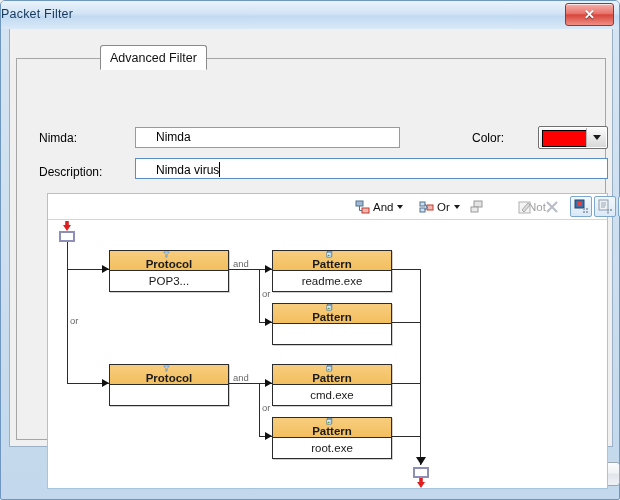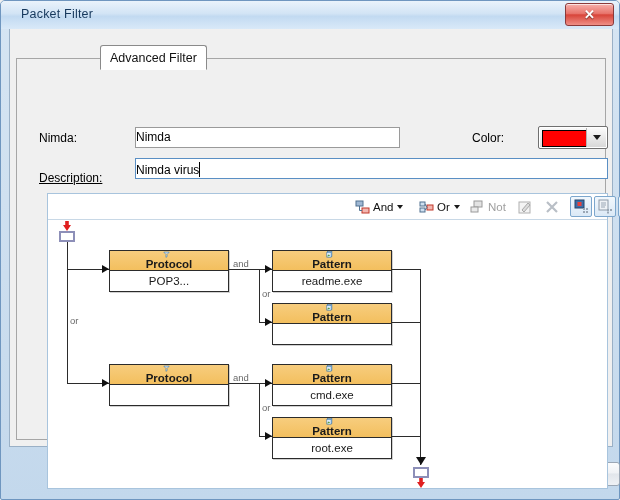--- a/index.html
+++ b/index.html
@@ -17,21 +17,21 @@
     background:linear-gradient(to bottom,#d6e5f3 0%,#cfe0f0 40%,#c3d8ec 100%);
     border:1px solid #6f96bf;
     border-radius:5px 5px 2px 2px;
   }
   #titlebar{
     position:absolute;left:0;top:0;width:618px;height:28px;
     background:linear-gradient(to bottom,#eaf3fb 0%,#d2e4f5 45%,#c2daf1 55%,#d9e9f8 100%);
     border-radius:4px 4px 0 0;
   }
   #title-text{
-    position:absolute;left:20px;top:6px;
+    position:absolute;left:0;top:6px;
     font-size:12.5px;color:#16385c;
     letter-spacing:.2px;
   }
   #close-btn{
     position:absolute;right:5px;top:2px;width:47px;height:21px;
     border:1px solid #8a3a3a;border-radius:3px;
     background:linear-gradient(to bottom,#f6b0ab 0%,#e8756c 45%,#d8453a 52%,#ef8f86 100%);
     box-shadow:inset 0 1px 0 rgba(255,255,255,.65);
     cursor:pointer;
   }
@@ -70,21 +70,21 @@
     background:#f0f0f0;border:1px solid #a6a6a6;box-sizing:border-box;
     z-index:1;
   }
 
   
   .field-label{position:absolute;font-size:12px;color:#000;}
   .textbox{
     position:absolute;box-sizing:border-box;height:21px;
     background:#fff;border:1px solid #9a9a9a;
     font-family:"Liberation Sans",sans-serif;font-size:12px;
-    padding:0 0;line-height:19px;color:#000;
+    padding:0 20px;line-height:19px;color:#000;
   }
   .textbox.focused{border:1px solid #5a8fc4;}
   #name-label{left:22px;top:72px;}
   #name-input{left:118px;top:68px;width:265px;}
   #color-label{left:455px;top:72px;}
   #color-combo{
     position:absolute;left:521px;top:67px;width:70px;height:23px;
     box-sizing:border-box;
     background:linear-gradient(to bottom,#fafafa,#dedede);
     border:1px solid #707070;border-radius:2px;cursor:pointer;
@@ -97,42 +97,42 @@
   #color-arrowbox{
     position:absolute;right:1px;top:1px;width:19px;height:19px;
     background:linear-gradient(to bottom,#fbfbfb,#d8d8d8);
     border-left:1px solid #b4b4b4;
     display:flex;align-items:center;justify-content:center;
   }
   .caret-down{
     width:0;height:0;border-left:4px solid transparent;
     border-right:4px solid transparent;border-top:5px solid #1a1a1a;
   }
-  #desc-label{left:22px;top:112px;text-decoration:underline;}
+  #desc-label{left:22px;top:106px;}
   #desc-input{left:118px;top:99px;width:473px;}
   #desc-caret{
     position:absolute;left:0;top:2px;width:1px;height:15px;background:#000;
   }
 
   
   #diagram-outer{
     position:absolute;left:30px;top:134px;width:561px;height:296px;
     box-sizing:border-box;background:#fff;
     border:1px solid #a8c4dd;
   }
   #diagram-toolbar{
     position:absolute;left:0;top:0;width:100%;height:26px;
     box-sizing:border-box;background:#fff;border-bottom:1px solid #c8d8e6;
   }
   .tb-item{
     position:absolute;top:3px;height:20px;display:flex;align-items:center;
     font-size:11.5px;color:#111;cursor:pointer;padding:0 2px;
     white-space:nowrap;
   }
-  .tb-item.disabled{color:#a0a0a0;cursor:default;}
+  .tb-item.disabled{color:#a0a0a0;cursor:default;gap:40px;}
   .tb-caret{
     width:0;height:0;border-left:3px solid transparent;
     border-right:3px solid transparent;border-top:4px solid #1a1a1a;
     margin-left:4px;
   }
   .tb-icon{margin-right:3px;display:block;}
   .tb-toggle{
     position:absolute;top:2px;width:22px;height:21px;box-sizing:border-box;
     border:1px solid #7da7cd;border-radius:2px;
     background:linear-gradient(to bottom,#f2f8fd,#dbe9f6);

